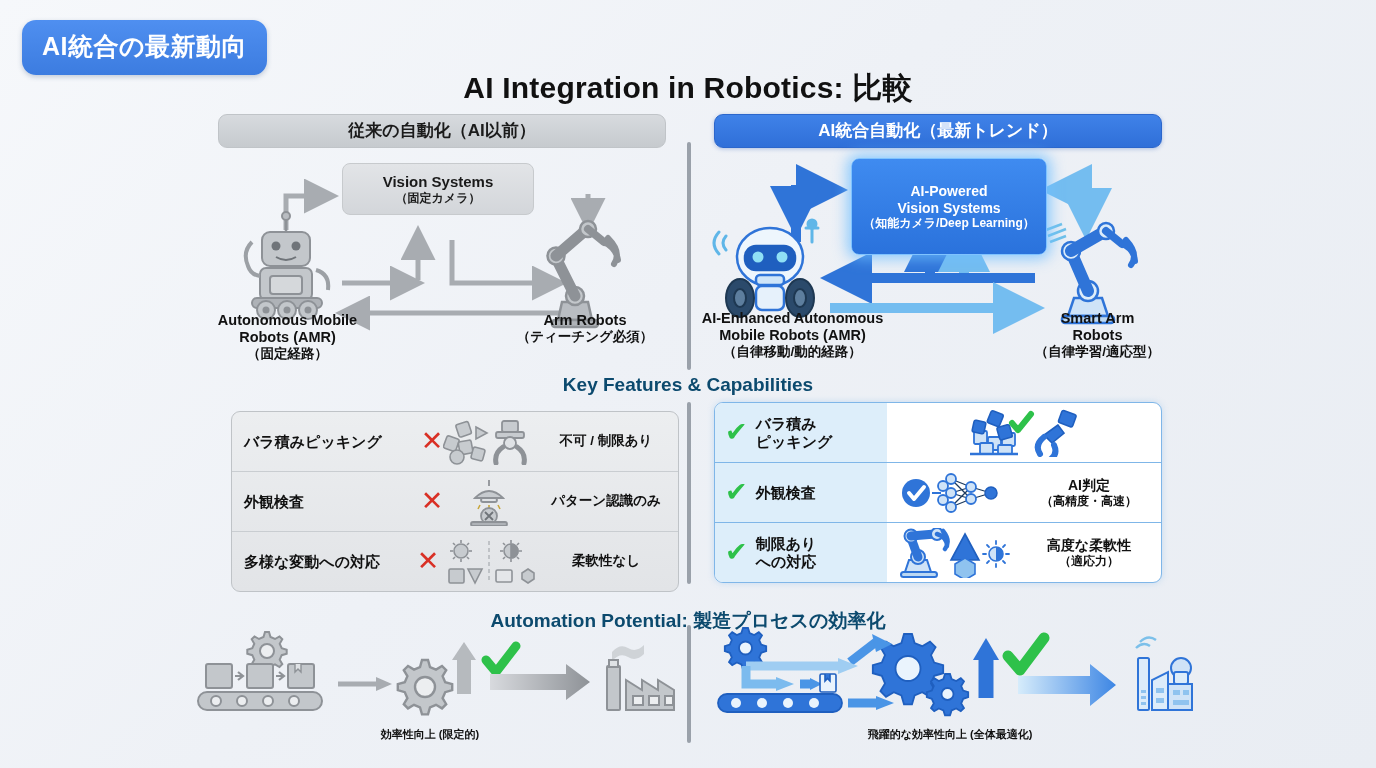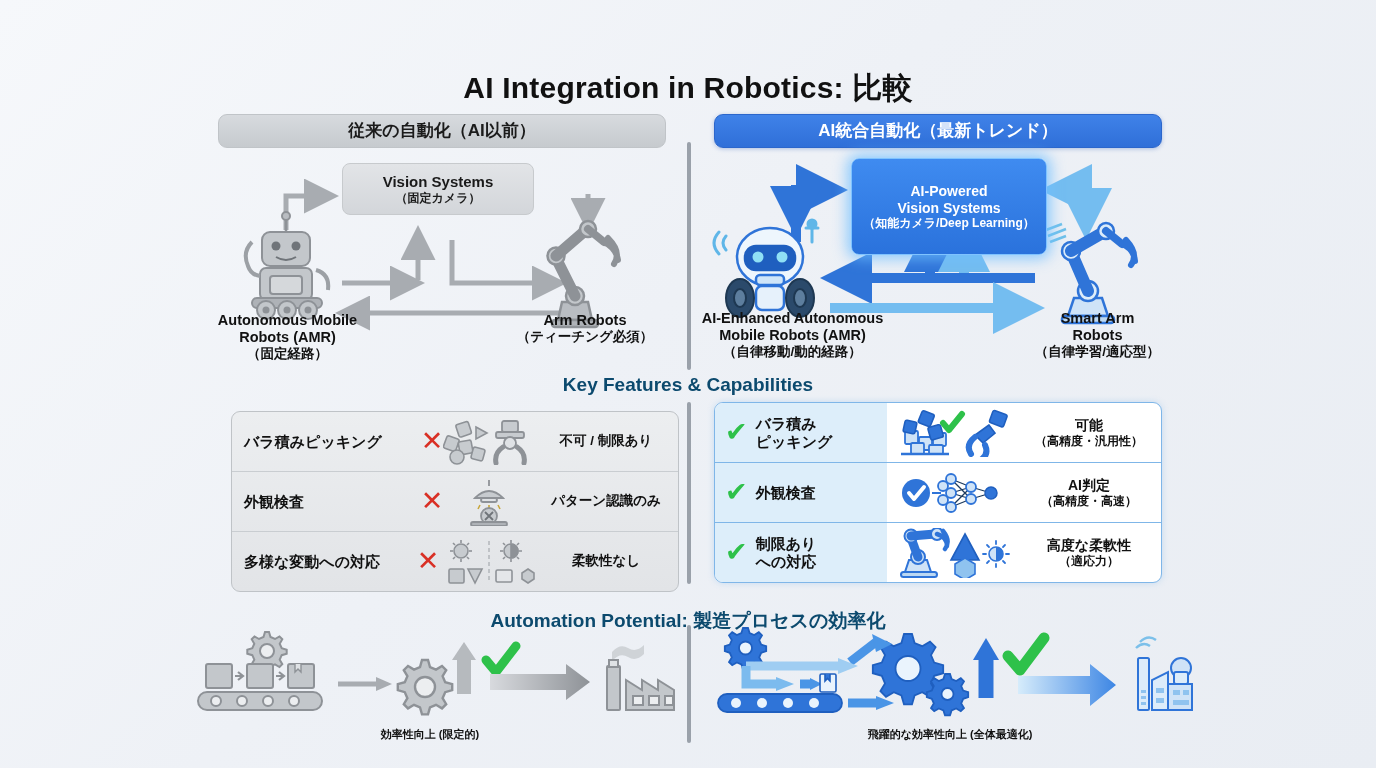--- a/index.html
+++ b/index.html
@@ -137,20 +137,21 @@
   .auto-cap{
     position:absolute;bottom:0;left:0;width:100%;text-align:center;
     font-size:11px;font-weight:bold;color:#111;
   }
 </style>
 </head>
 <body>
 
 <div class="stage">
 
+  <div class="corner-badge">AI統合の最新動向</div>
 
   <div class="main-title">AI Integration in Robotics: 比較</div>
 
   <div class="divider div-1"></div>
   <div class="divider div-2"></div>
   <div class="divider div-3"></div>
 
   <div class="panel-head right">AI統合自動化（最新トレンド）</div>
   <div class="panel-head left">従来の自動化（AI以前）</div>
 
@@ -424,24 +425,20 @@
           <line x1="2" y1="45" x2="50" y2="45" stroke="#2f74d8" stroke-width="2.4"></line>
           <path d="M44,14 l6,7 l13,-16" fill="none" stroke="#2ec14a" stroke-width="6" stroke-linecap="round" stroke-linejoin="round"></path>
           <g fill="#2f74d8" stroke="#1f5fbf" stroke-width="1.6">
             <rect x="92" y="3" width="15" height="13" rx="2" transform="rotate(20 99 9)"></rect>
             <path d="M90,16 L76,26 L84,34 L96,24 Z"></path>
             <path d="M76,28 q-10,8 -4,17" fill="none" stroke="#2f74d8" stroke-width="6" stroke-linecap="round"></path>
             <path d="M86,36 q4,9 -3,14" fill="none" stroke="#2f74d8" stroke-width="6" stroke-linecap="round"></path>
           </g>
         </svg>
       </div>
-      <div class="fcell-verdict">
-        <div>可能</div>
-        <div class="sub">（高精度・汎用性）</div>
-      </div>
     </div>
 
     <div class="frow">
       <div class="fcell-name">
         <span class="mark v">✔</span>
         <span>外観検査</span>
       </div>
       <div class="fcell-icon">
         <svg width="112" height="48" viewBox="0 0 112 48">
           <circle cx="17" cy="24" r="14" fill="#2f74d8"></circle>

